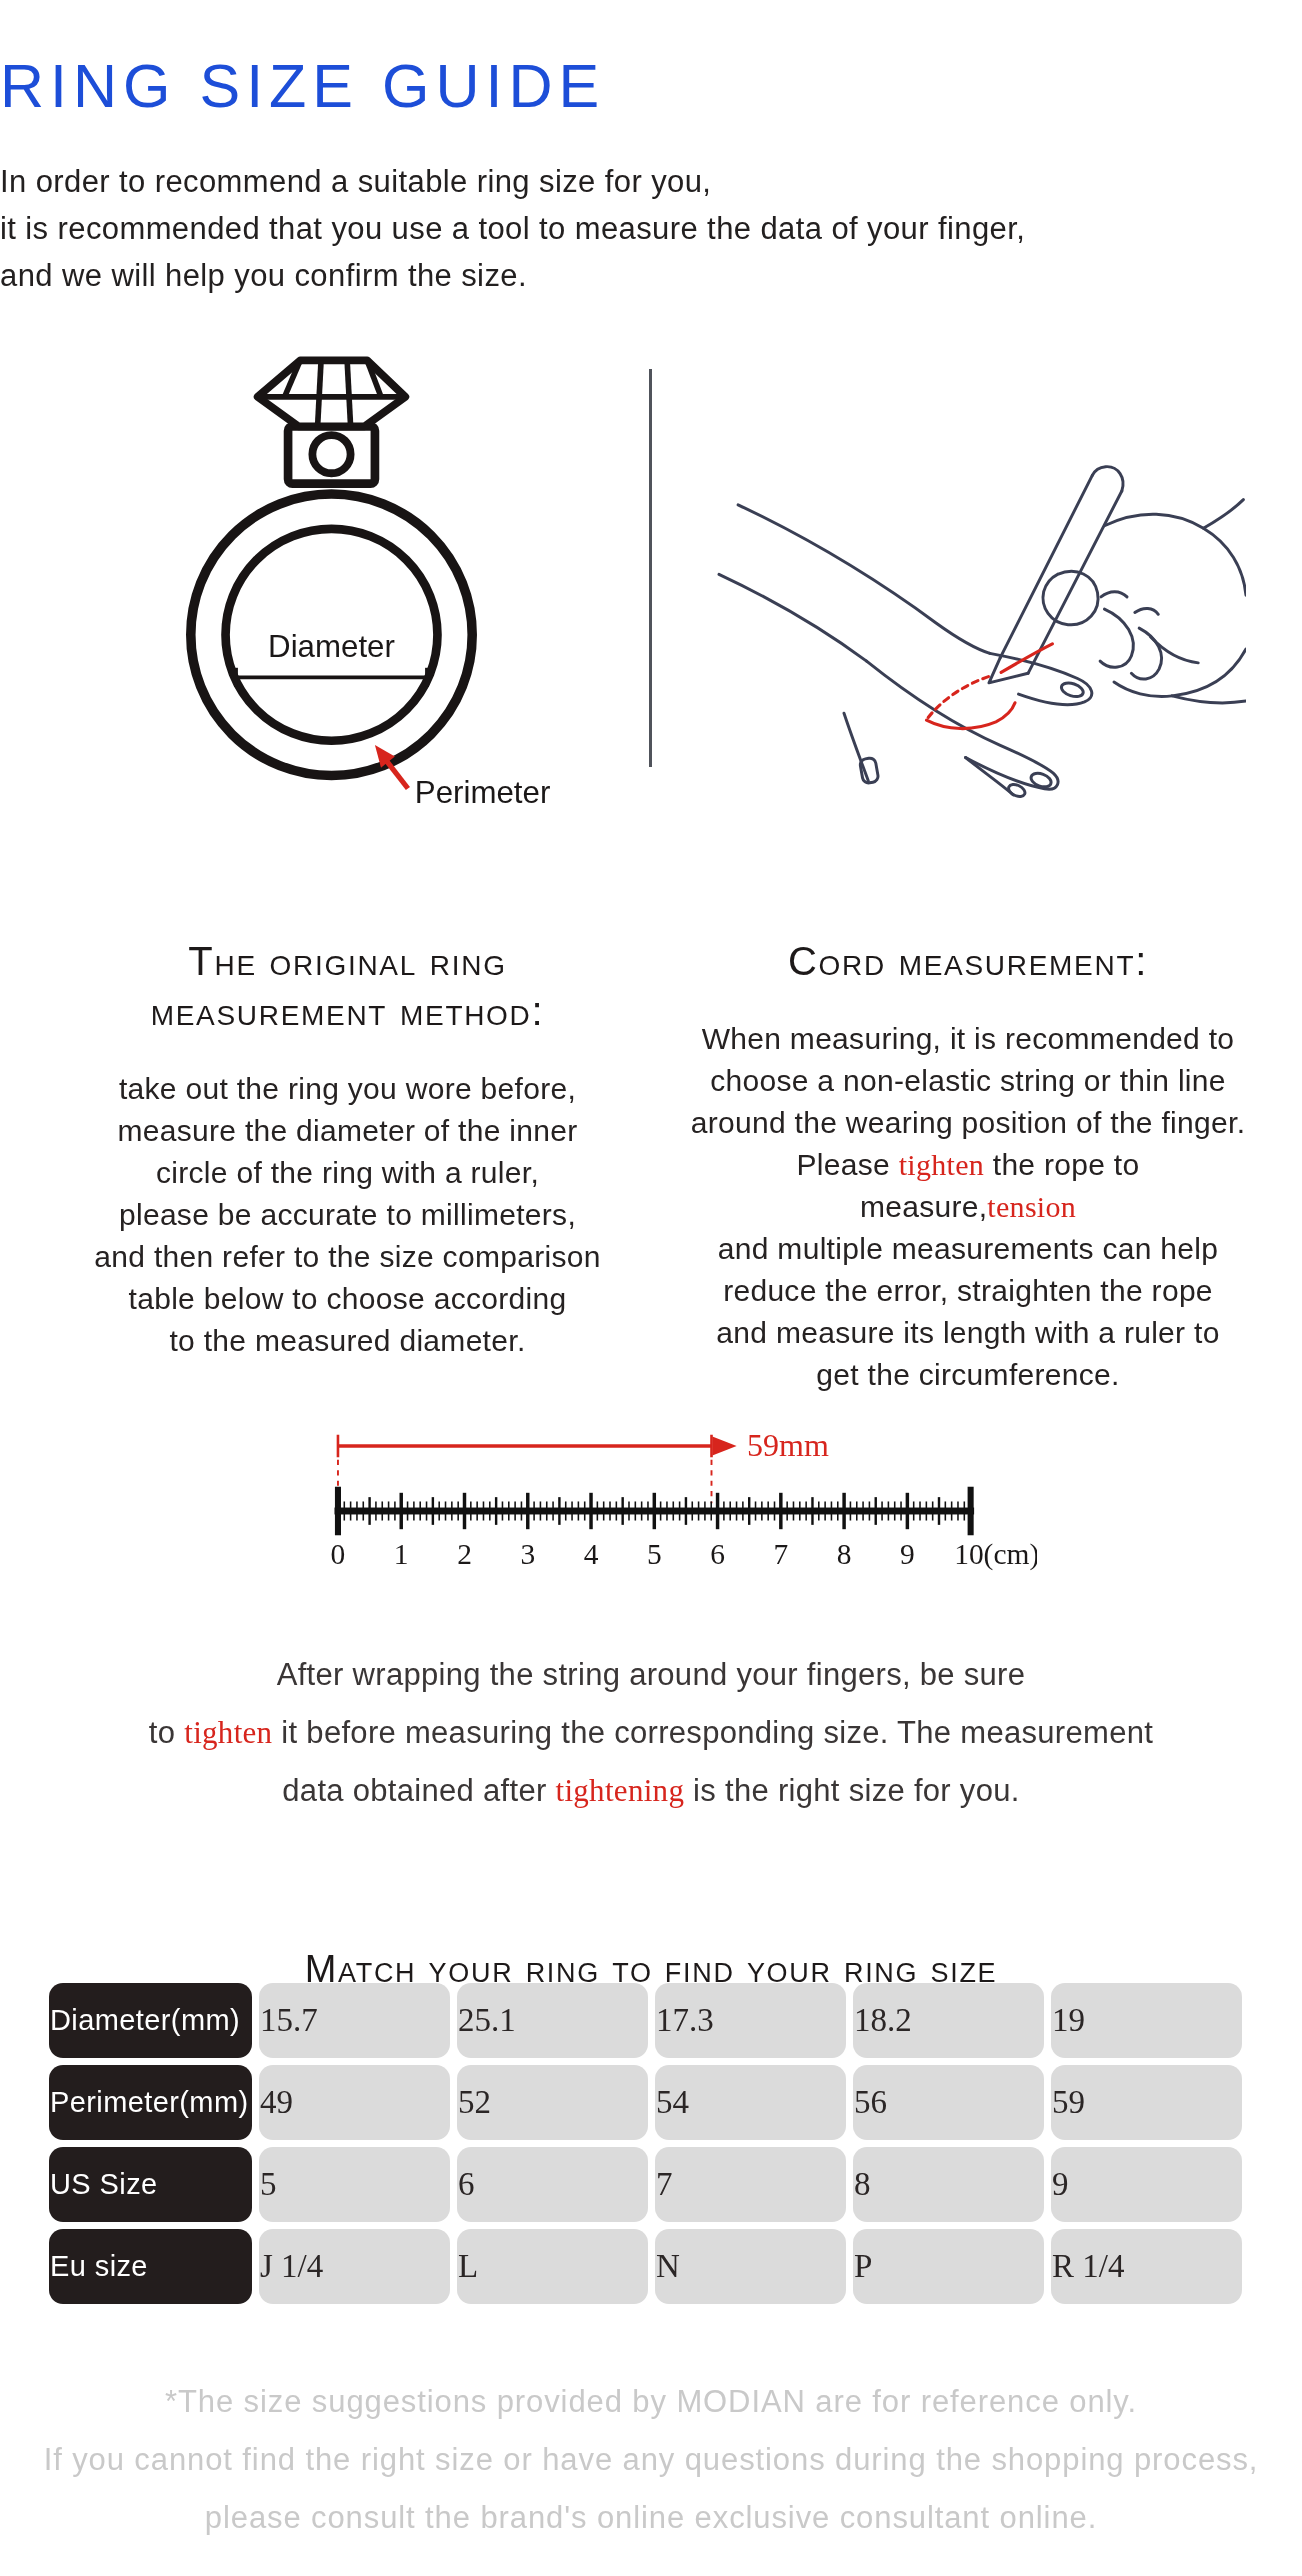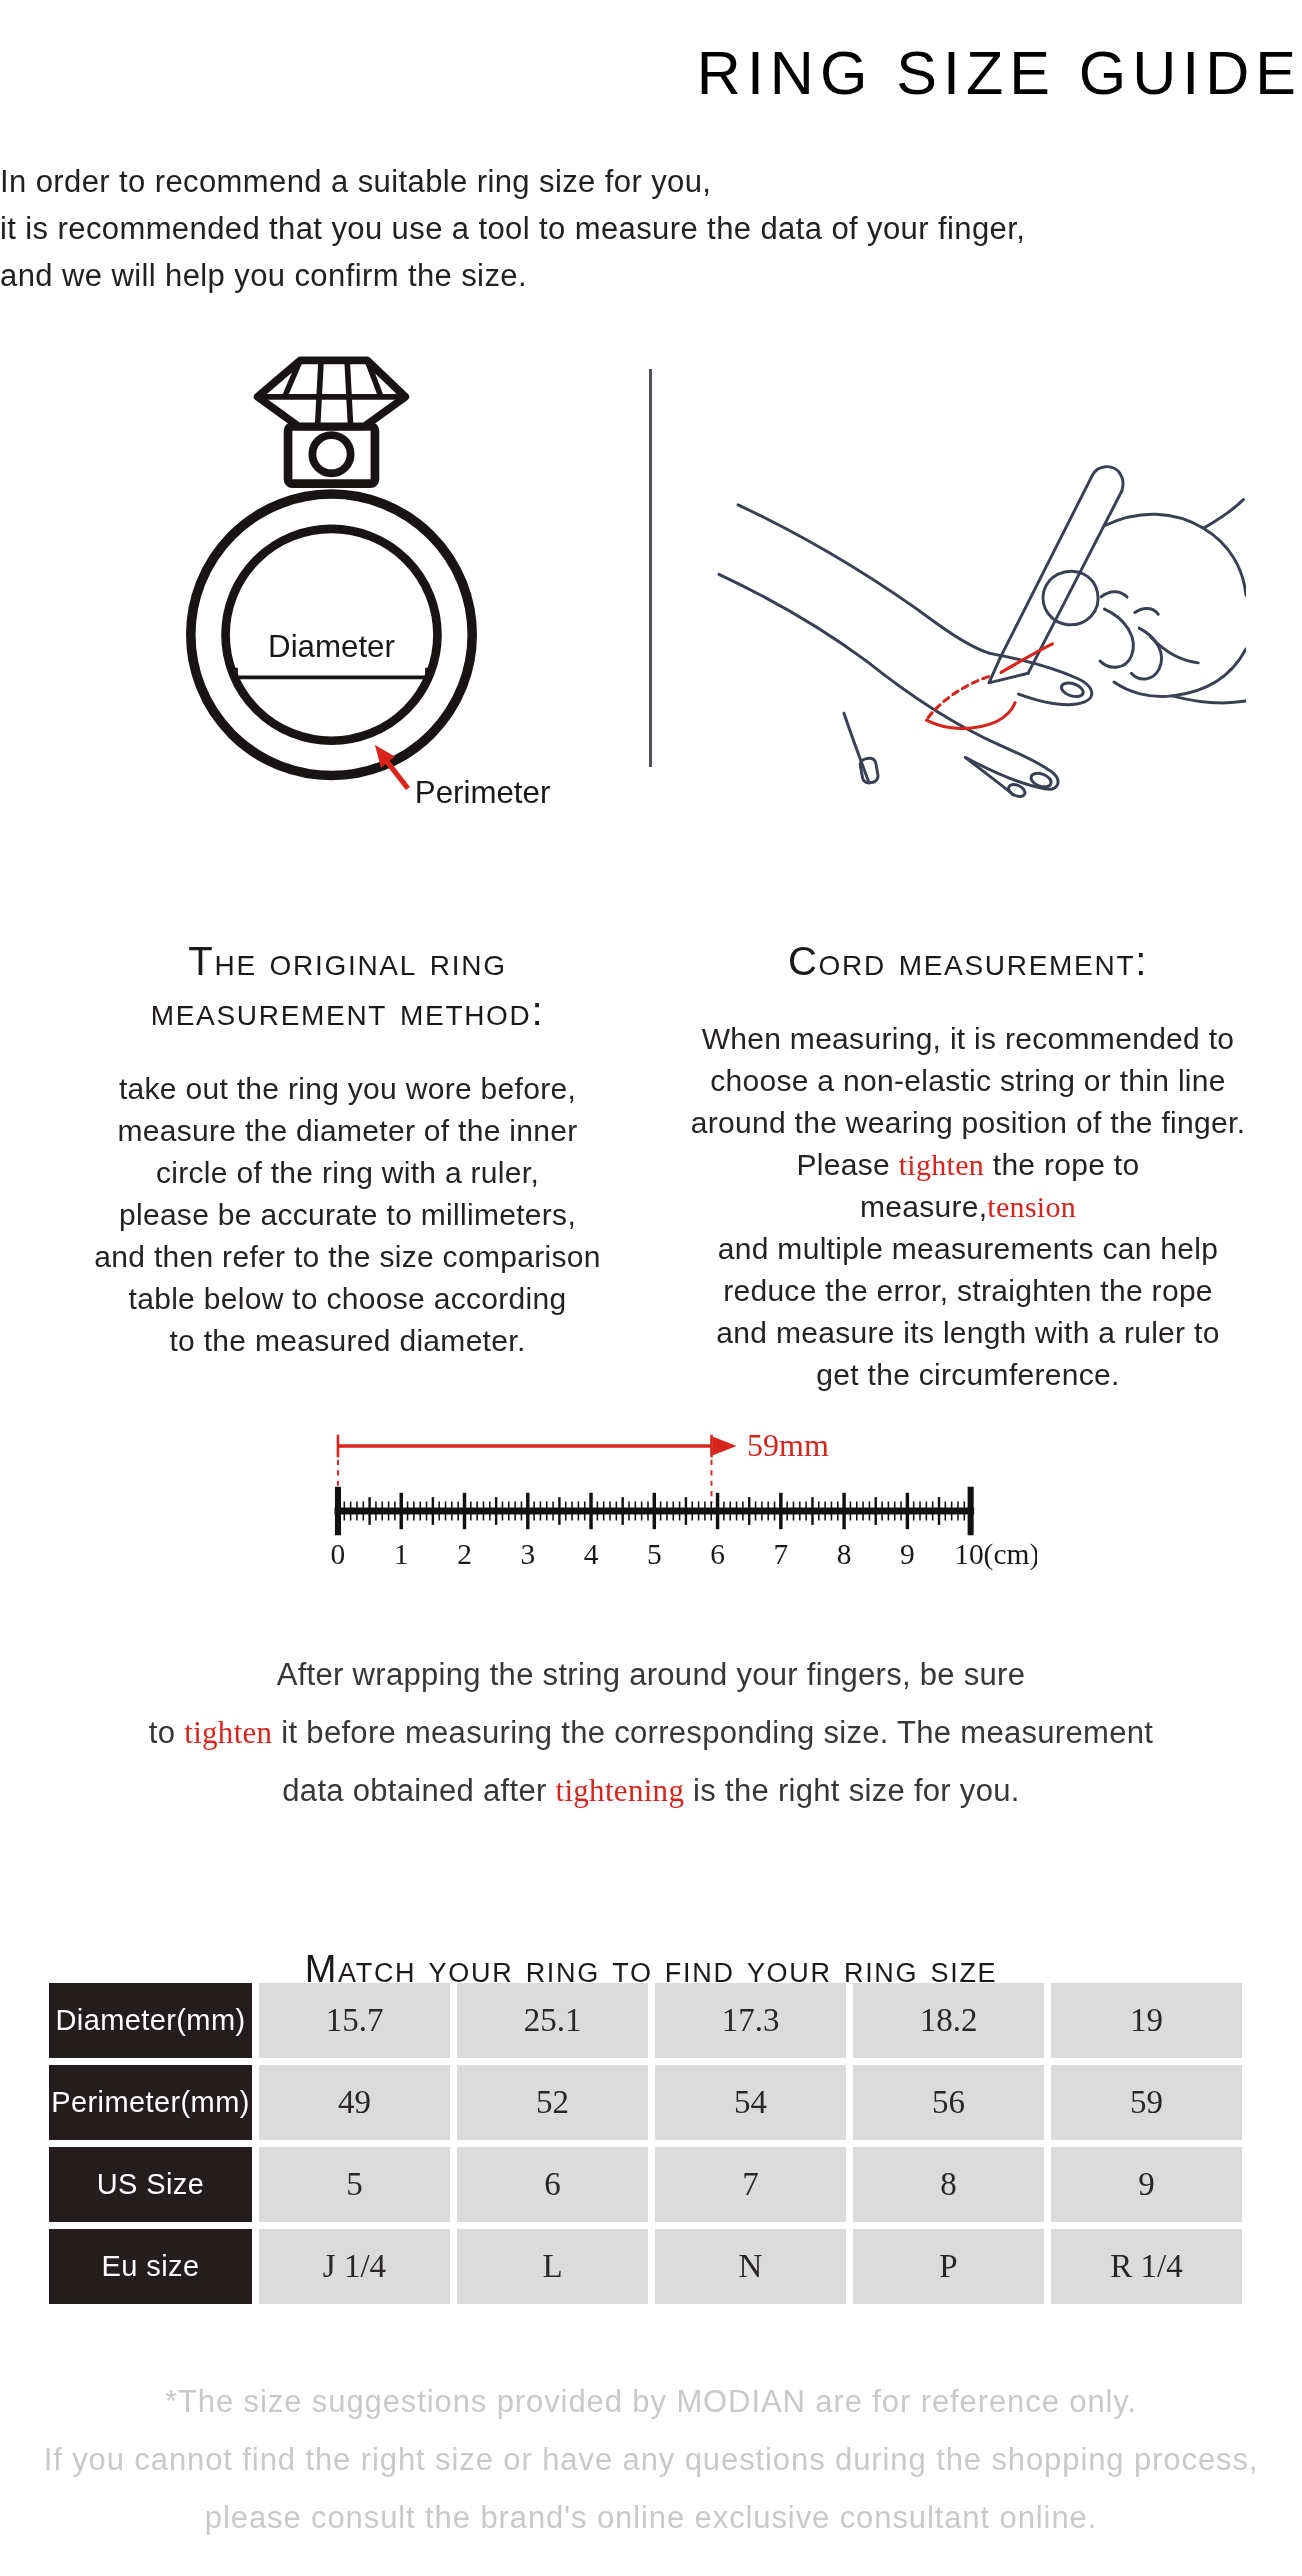--- a/index.html
+++ b/index.html
@@ -4,22 +4,22 @@
 <style>
   html,body{margin:0;padding:0;background:#ffffff;}
   body{
     width:1302px;height:2576px;position:relative;
     font-family:"Liberation Sans", sans-serif;
     color:#2b2626;
   }
   .abs{position:absolute;}
 
   .page-title{
-    top:38px;left:0;width:1302px;text-align:right;
-    font-size:61px;letter-spacing:6px;color:#000000;
+    top:51px;left:0;width:1302px;text-align:left;
+    font-size:61px;letter-spacing:6px;color:#1d4ed8;
     font-weight:400;
   }
 
   .intro{
     top:158px;left:0;width:1302px;text-align:left;
     font-size:31px;line-height:47px;color:#232020;letter-spacing:0.4px;
   }
 
   .divider{
     left:649px;top:369px;width:2.6px;height:398px;background:#50535b;
@@ -41,21 +41,21 @@
   }
 
   .match-heading{
     top:1900px;left:0;width:1302px;text-align:center;
     font-variant:small-caps;font-size:38px;color:#1d1919;letter-spacing:1.7px;margin-top:48px;
   }
 
   .size-table-wrap{left:42px;top:1976px;}
   table.size-table{border-collapse:separate;border-spacing:7.8px;}
   table.size-table td{
-    height:73px;text-align:center;vertical-align:middle;
+    height:73px;vertical-align:middle;border-radius:14px;
   }
   td.row-label{
     width:201px;background:#231d1d;color:#ffffff;
     font-size:29px;letter-spacing:0.4px;
   }
   td.cell-value{
     width:189px;background:#dbdbdb;color:#2b2626;
     font-family:"Liberation Serif", serif;font-size:33px;
   }
 

